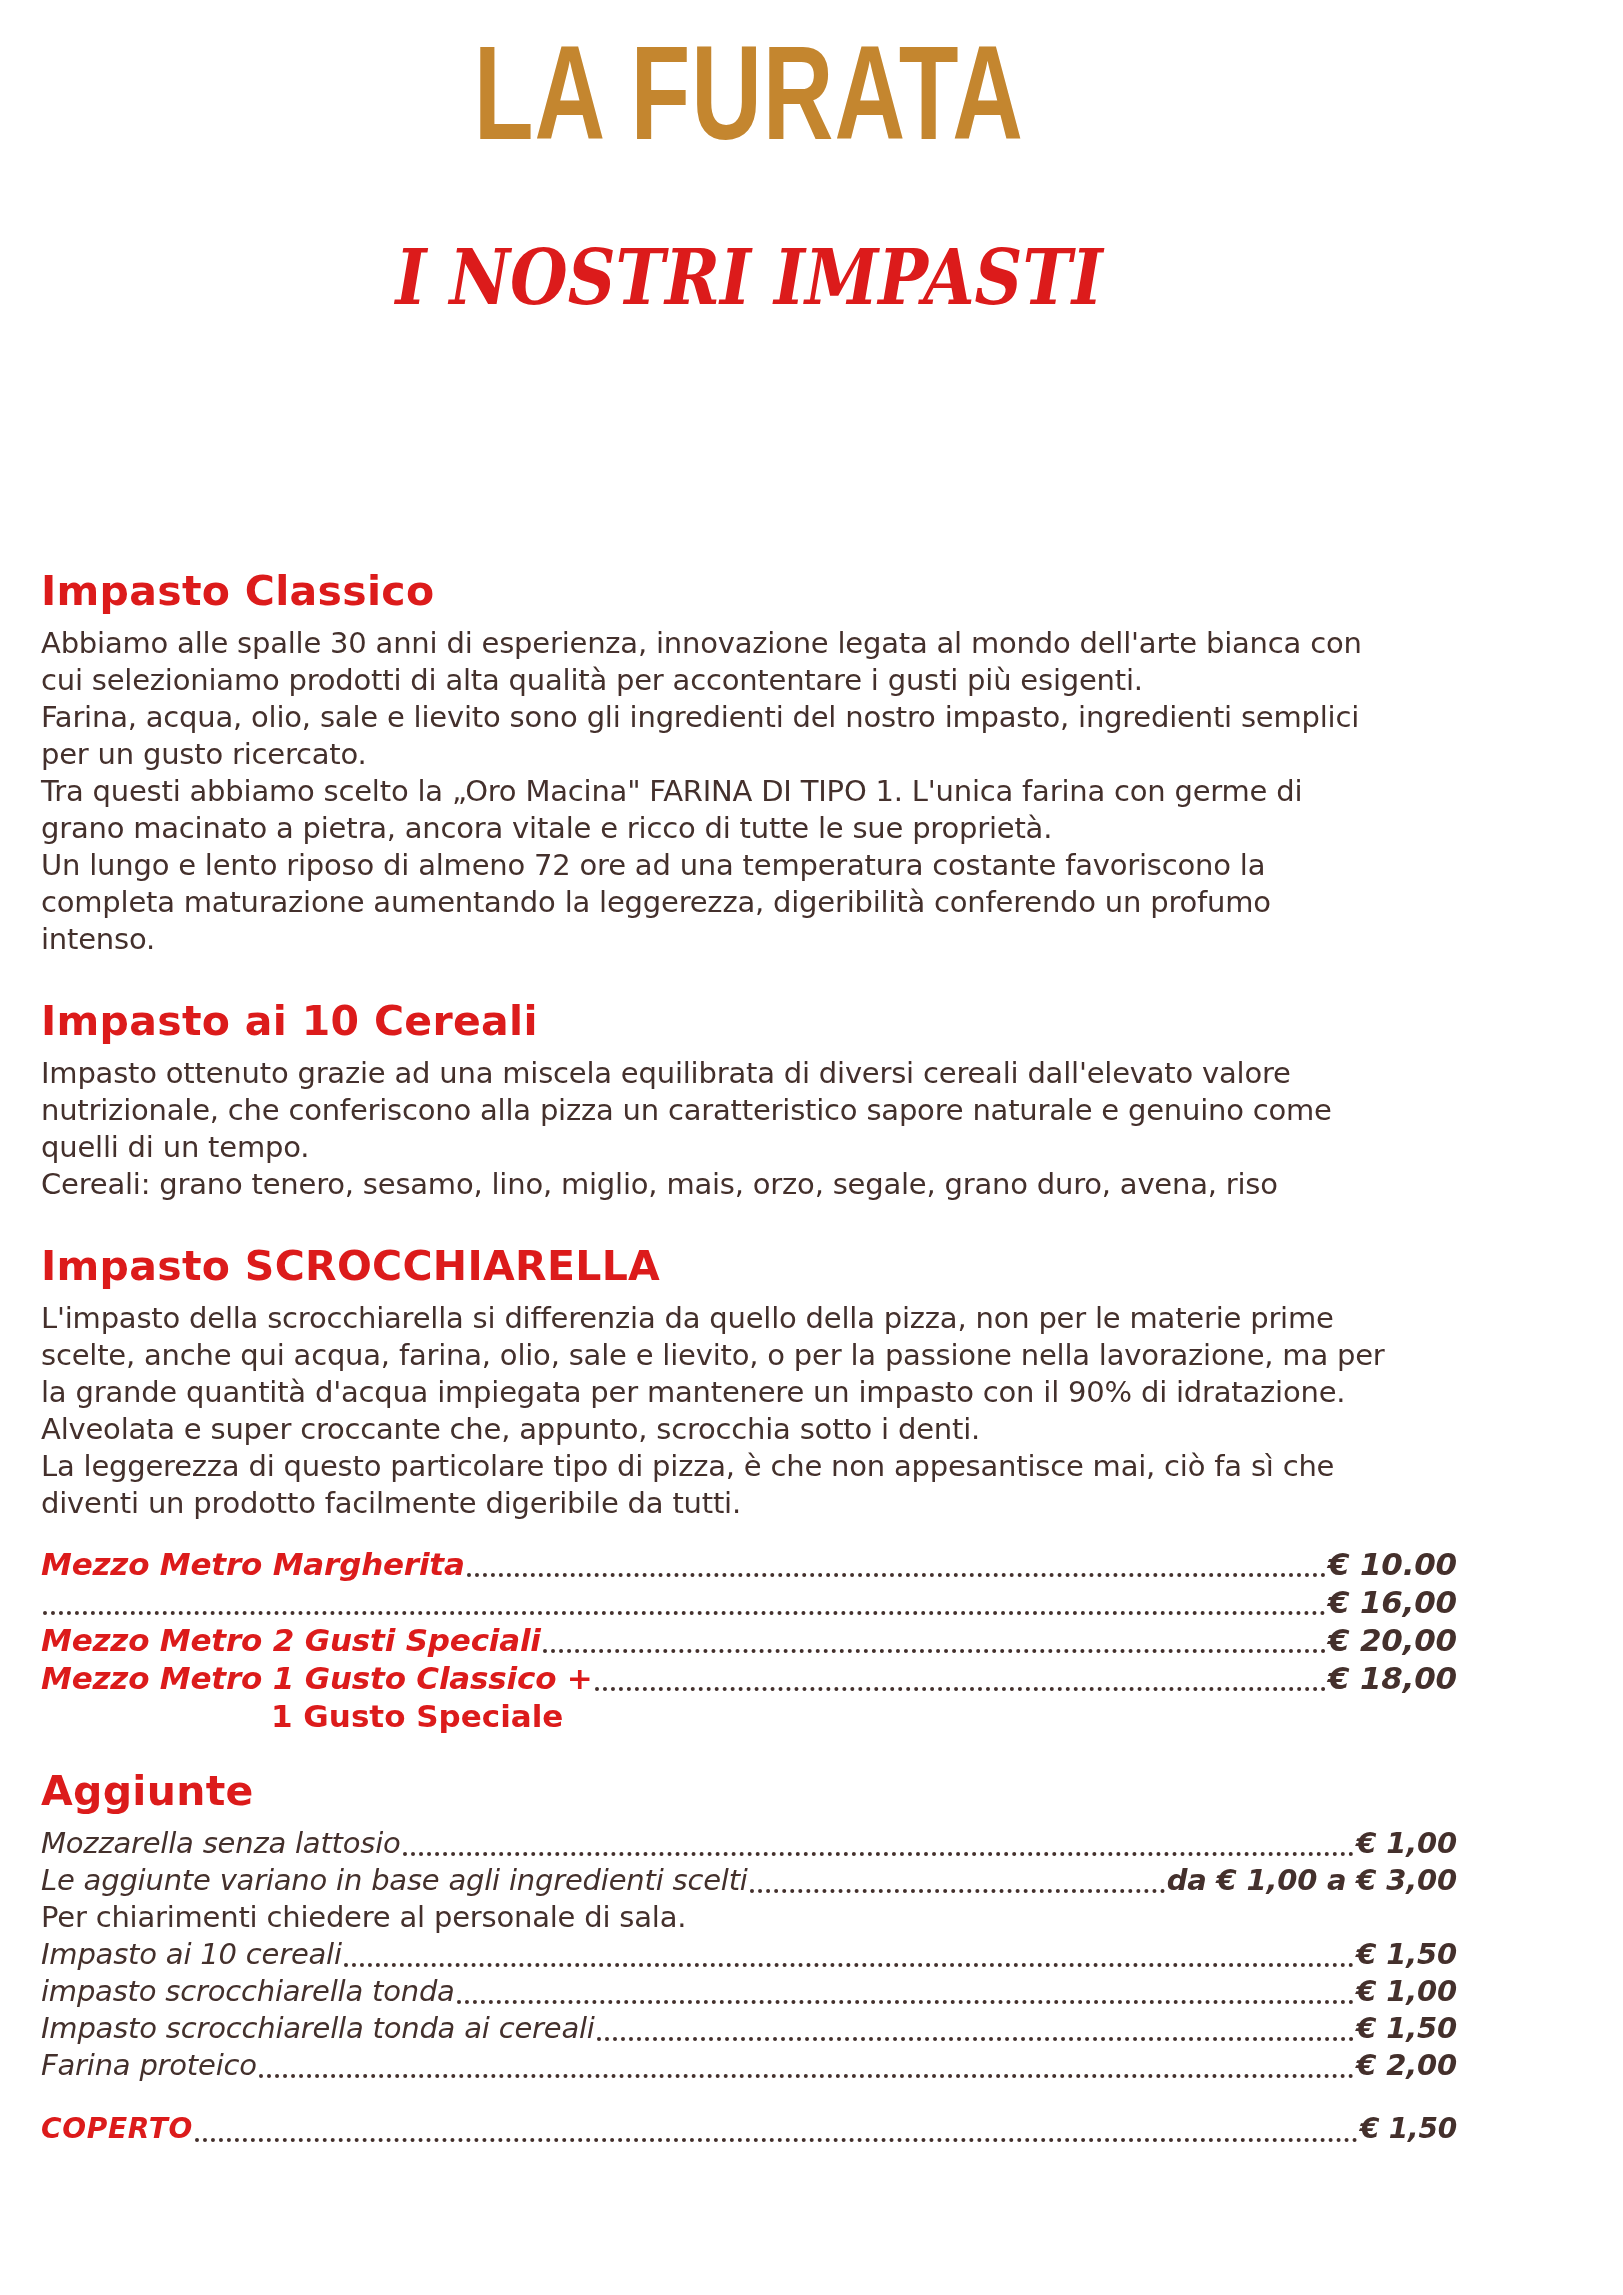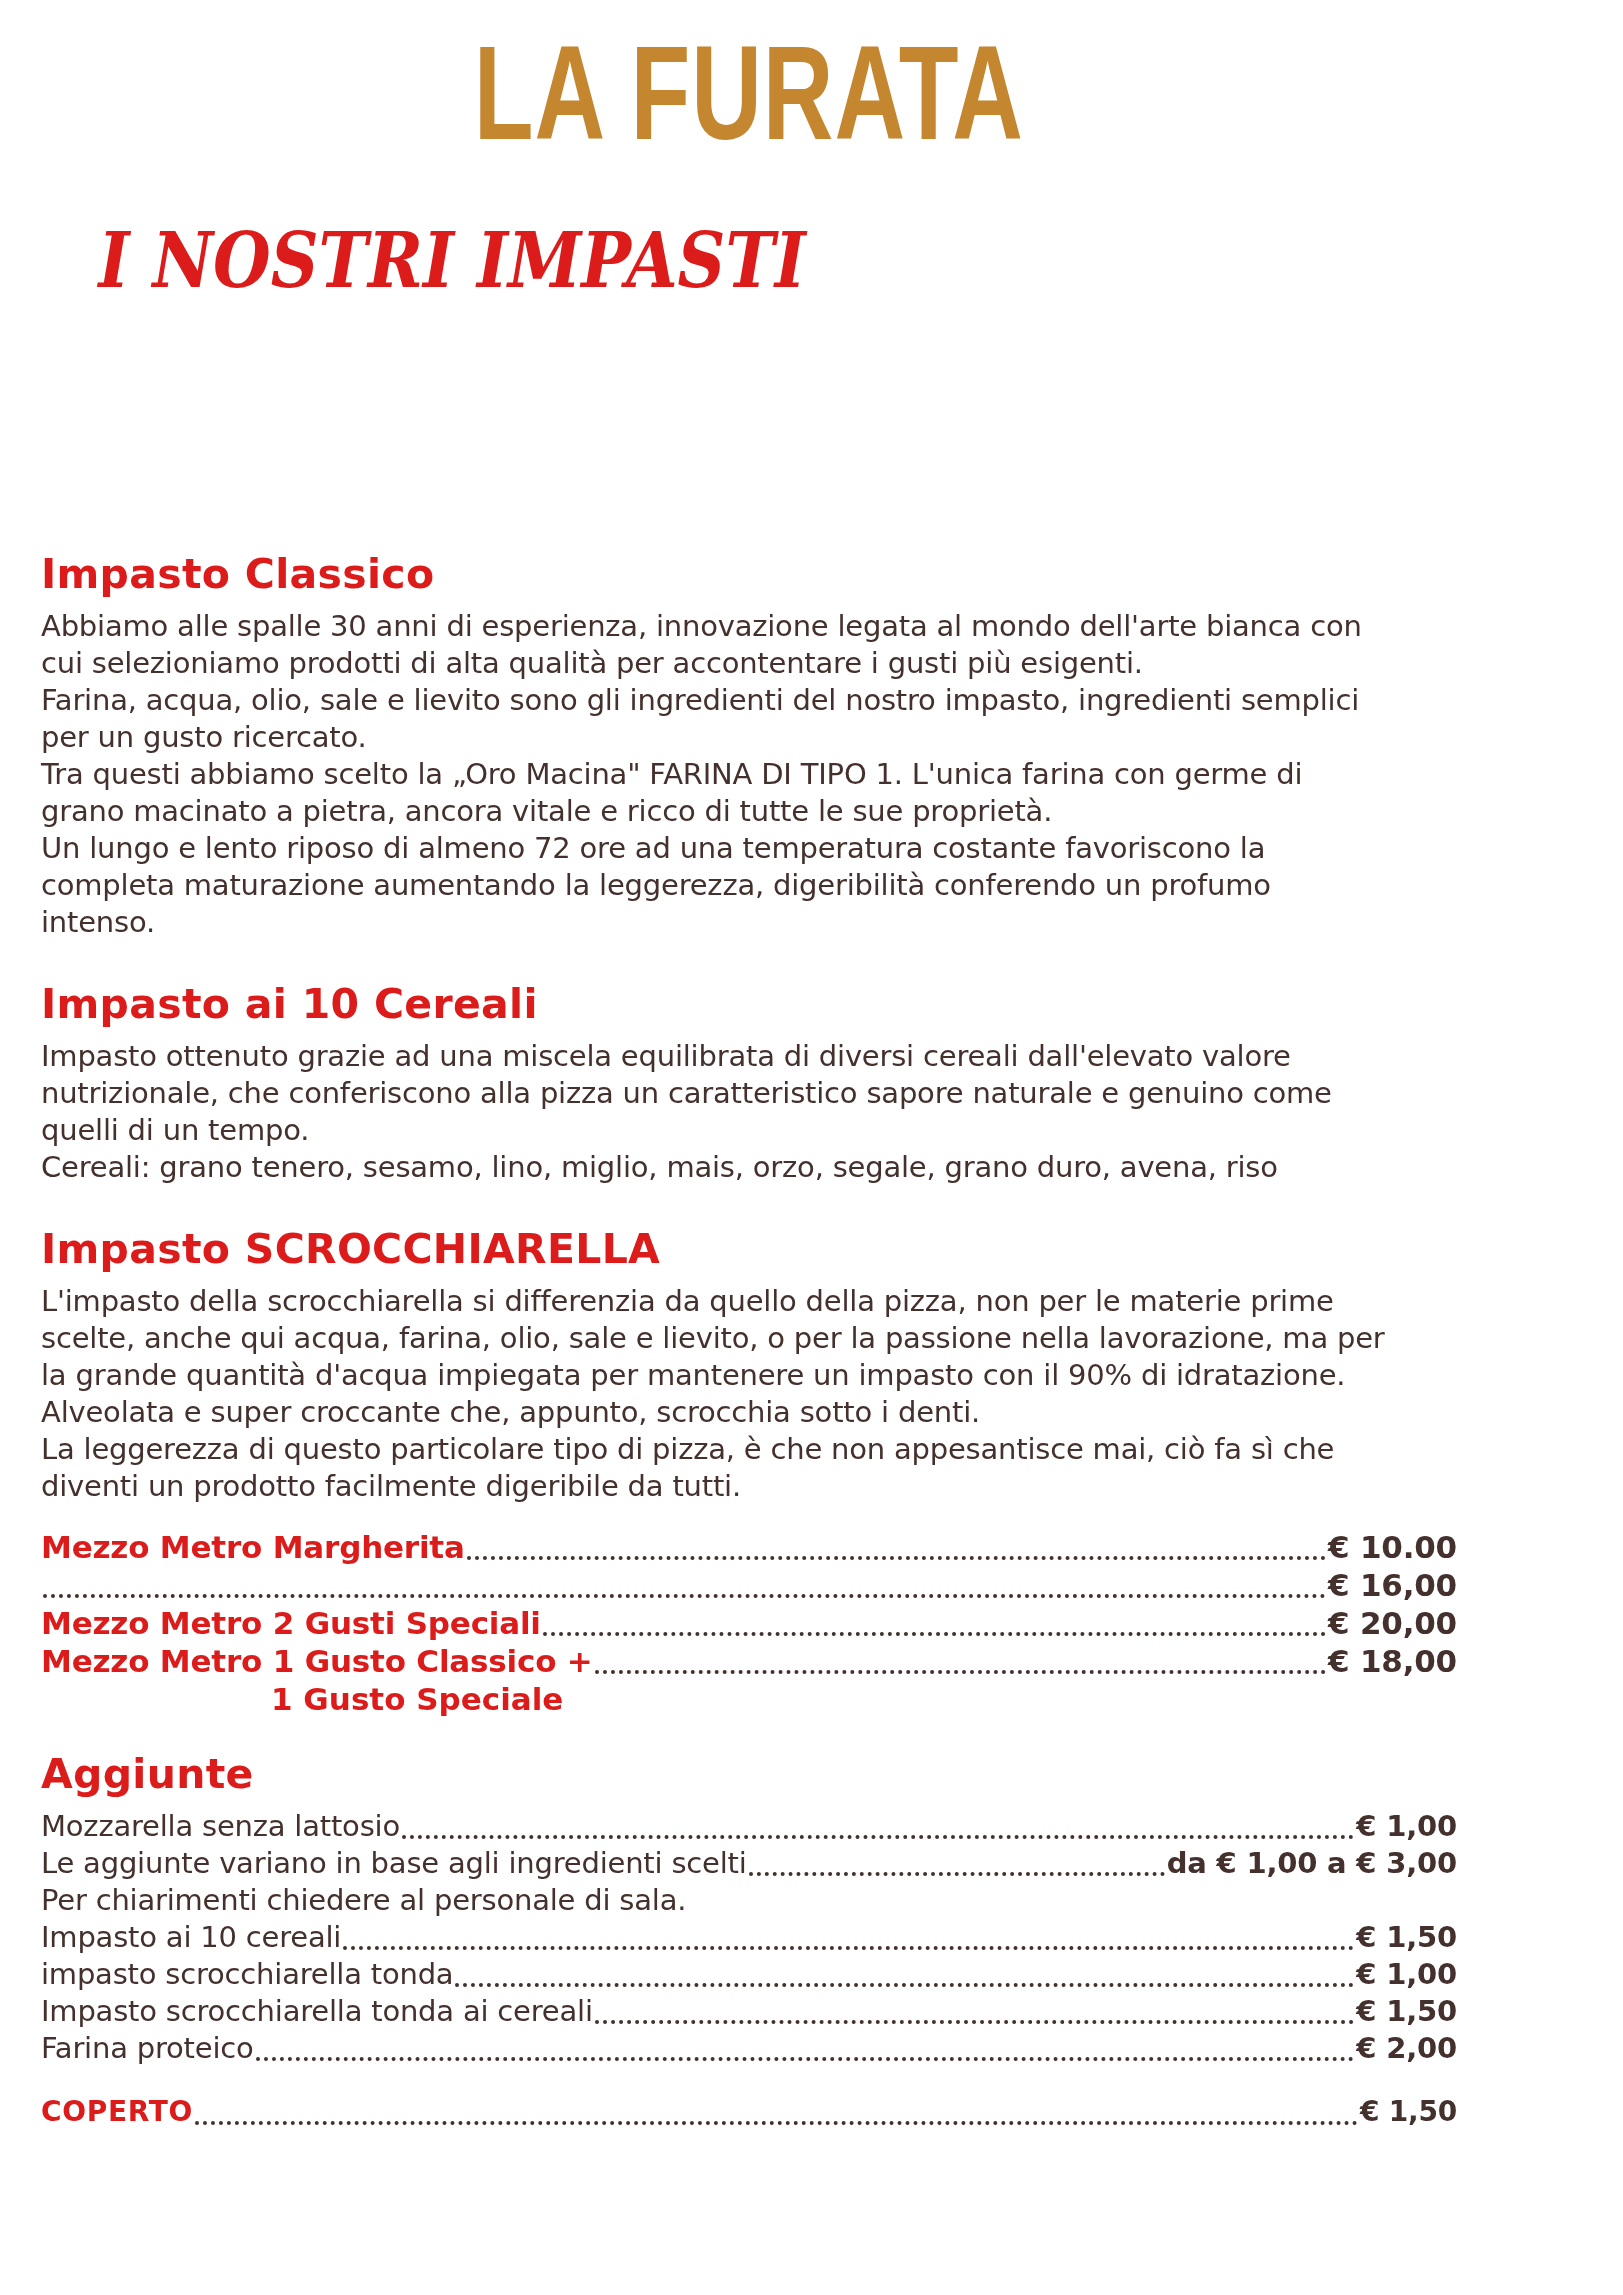--- a/index.html
+++ b/index.html
@@ -24,21 +24,21 @@
     display:inline-block;
     font-family:"Liberation Sans",sans-serif;
     font-weight:bold;
     font-size:134px;
     letter-spacing:1.3px;
     color:var(--gold);
     transform:scaleX(0.73);
     transform-origin:center;
     white-space:nowrap;
   }
-  .subtitle-wrap{margin-top:62px;line-height:77px;height:77px;}
+  .subtitle-wrap{margin-top:79px;text-align:center;line-height:77px;height:77px;}
   .subtitle{
     display:inline-block;
     font-family:"DejaVu Serif","Liberation Serif",serif;
     font-style:italic;
     font-weight:bold;
     font-size:77px;
     letter-spacing:0px;
     color:var(--red);
     transform:scaleX(0.86);
     transform-origin:center;
@@ -63,20 +63,21 @@
     white-space:pre-line;
     color:var(--brown);
   }
   .price-list{margin-top:23.6px;}
   .price-row{
     display:flex;
     align-items:flex-start;
     font-size:31px;
     line-height:38px;
     letter-spacing:-0.2px;
+    font-style:italic;
   }
   .price-row .label{white-space:nowrap;}
   .label-red{color:var(--red);font-weight:bold;}
   .label-plain{color:var(--brown);font-weight:normal;}
   .dots{
     flex:1 1 auto;
     border-bottom:4.6px dotted var(--brown);
     margin:0 2px 5.9px 2px;
     align-self:flex-end;
     min-width:19.6px;

